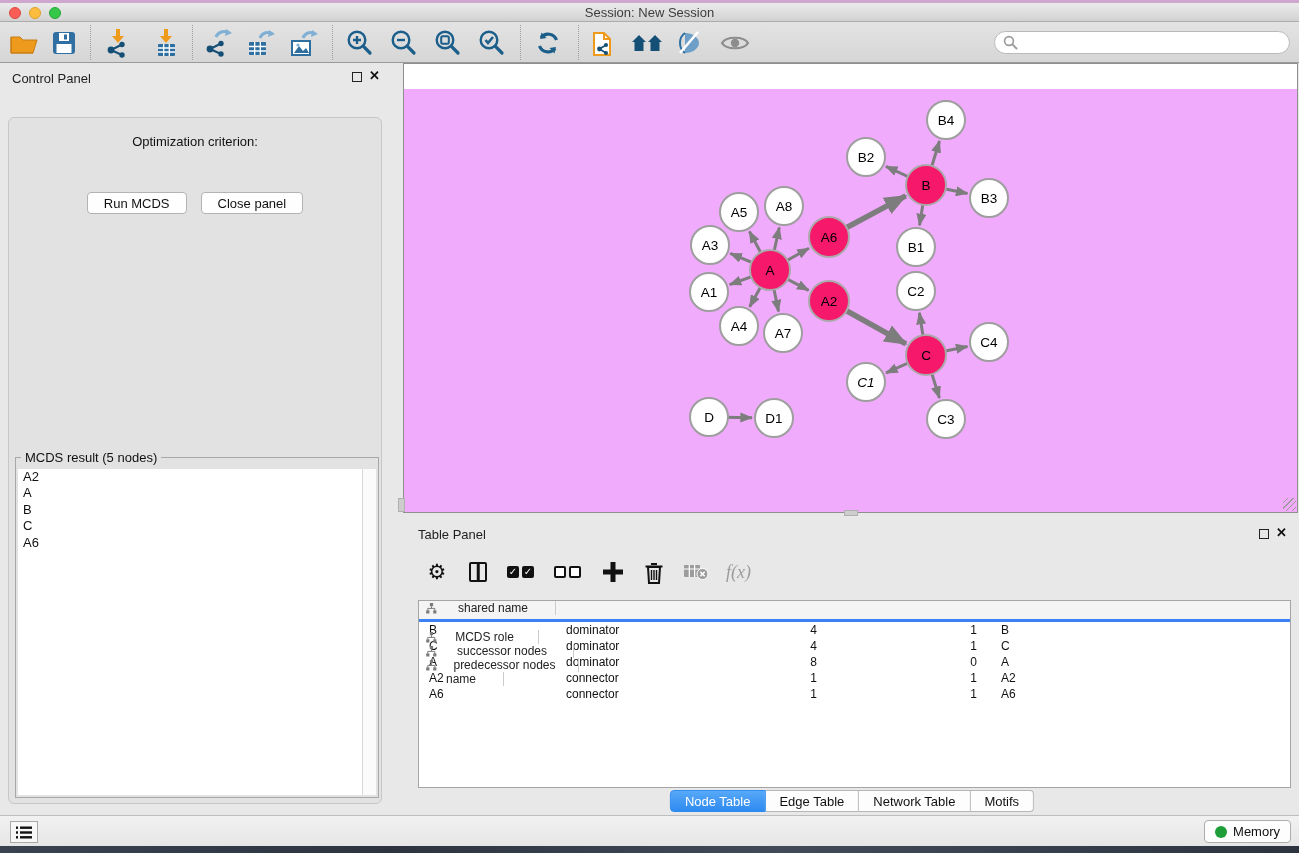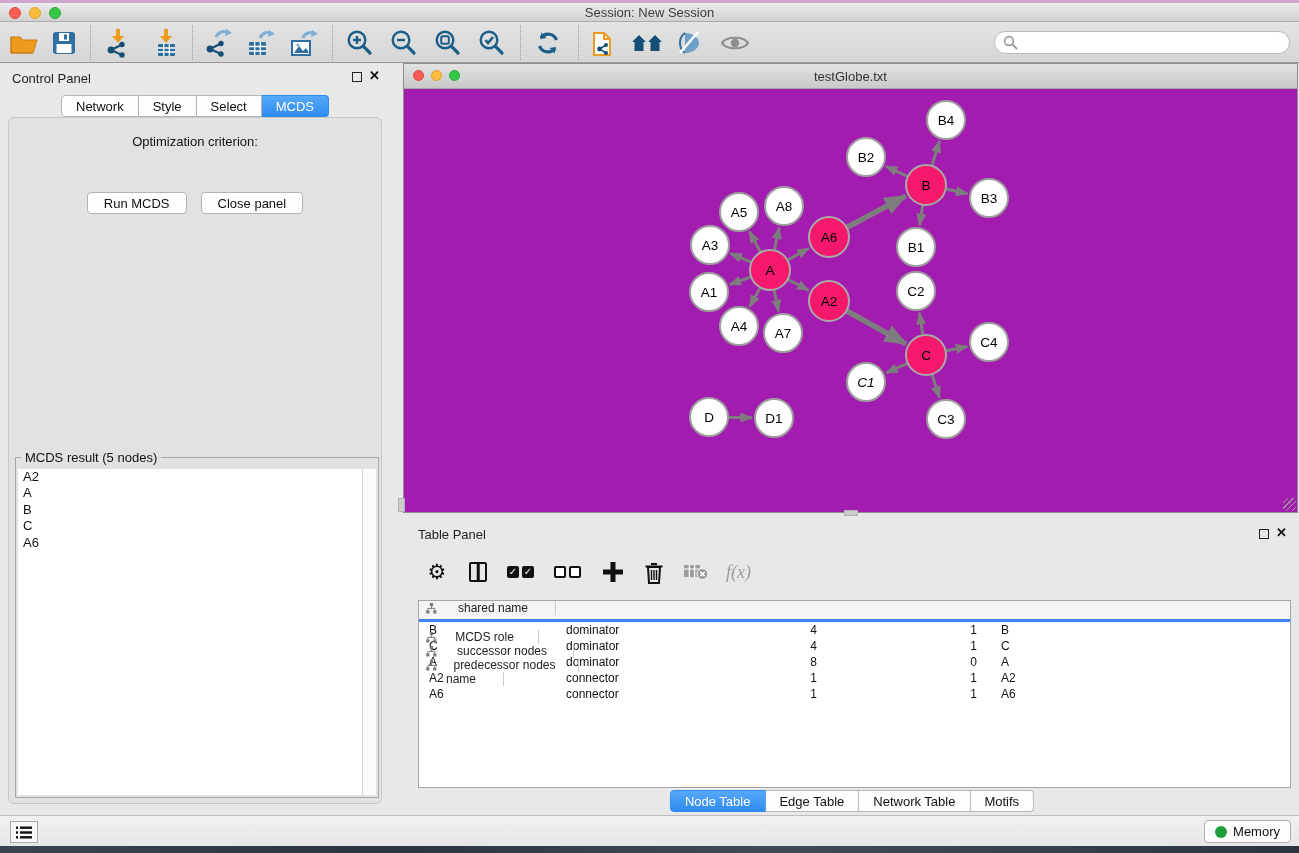--- a/index.html
+++ b/index.html
@@ -67,21 +67,21 @@
   .result-item { font-size:13px; line-height:16.4px; padding-left:5px; color:#111; }
 
   
   .net-window { position:absolute; left:403px; top:0; width:895px; height:450px;
     background:#fff; border:1px solid #8F8F8F; }
   .net-titlebar { position:absolute; left:0; top:0; right:0; height:25px;
     background:linear-gradient(#E2E2E2,#C9C9C9); border-bottom:1px solid #A8A8A8;
     display:flex; align-items:center; justify-content:center; }
   .net-titlebar .title { font-size:13px; color:#333; }
   .net-lights { position:absolute; left:9px; top:6px; display:flex; gap:7px; }
-  .net-canvas { position:absolute; left:0; top:25px; right:0; bottom:0; background:#a21caf; overflow:hidden; }
+  .net-canvas { position:absolute; left:0; top:25px; right:0; bottom:0; background:#f0abfc; overflow:hidden; }
   .edges { position:absolute; left:0; top:0; }
   .gnode { position:absolute; border-radius:50%; background:#fff; border:2px solid #9E9E9E;
     display:flex; align-items:center; justify-content:center; font-size:13.5px; color:#000; }
   .gnode.mcds { background:#F5186B; border-color:#A9A9A9; }
   .resize-grip { position:absolute; right:1px; bottom:1px; width:13px; height:13px;
     background:repeating-linear-gradient(135deg, transparent 0 3px, #9B9B9B 3px 4px); }
   .vscroll-nub { position:absolute; left:-6px; top:434px; width:7px; height:14px; background:#CDCDCD; border:1px solid #B0B0B0; }
   .hscroll-nub { position:absolute; left:440px; bottom:-4px; width:14px; height:6px; background:#CDCDCD; border:1px solid #B0B0B0; }
 
   
@@ -269,26 +269,20 @@
         </svg>
     </div>
   </div>
 
   <div class="workspace">
 
     <div class="control-panel">
       <div class="cp-header">Control Panel</div>
       <div class="panel-float cp-float"></div>
       <div class="panel-close cp-close">✕</div>
-      <div class="seg-tabs cp-tabs" id="cp-tabs">
-          <div class="seg-tab">Network</div>
-          <div class="seg-tab">Style</div>
-          <div class="seg-tab">Select</div>
-          <div class="seg-tab active">MCDS</div>
-        </div>
       <div class="cp-content">
         <div class="opt-label">Optimization criterion:</div>
         <div class="cp-buttons">
           <div class="btn">Run MCDS</div>
           <div class="btn">Close panel</div>
         </div>
         <div class="groupbox">
           <div class="legend">MCDS result (5 nodes)</div>
           <div class="result-list" id="result-list">
             <div class="result-item">A2</div>
@@ -296,28 +290,20 @@
               <div class="result-item">B</div>
               <div class="result-item">C</div>
               <div class="result-item">A6</div>
               <div class="result-scroll"></div>
           </div>
         </div>
       </div>
     </div>
 
     <div class="net-window">
-      <div class="net-titlebar">
-        <div class="net-lights">
-          <div class="light red" style="width:11px;height:11px"></div>
-          <div class="light yellow" style="width:11px;height:11px"></div>
-          <div class="light green" style="width:11px;height:11px"></div>
-        </div>
-        <div class="title">testGlobe.txt</div>
-      </div>
       <div class="net-canvas" id="net-canvas">
         <svg class="edges" width="893" height="424">
           <defs>
             <marker id="arw" viewBox="0 0 10 8" refX="9.2" refY="4" markerWidth="4.2" markerHeight="3.4" orient="auto">
               <path d="M0 0L10 4L0 8z" fill="#7D7D7D"></path>
             </marker>
           </defs>
           <g id="edge-group">
               <line x1="366" y1="181" x2="345.3702999661188" y2="142.4024967108029" stroke="#7D7D7D" stroke-width="3" marker-end="url(#arw)"></line>
               <line x1="366" y1="181" x2="375.2986686662805" y2="138.49180038271777" stroke="#7D7D7D" stroke-width="3" marker-end="url(#arw)"></line>

